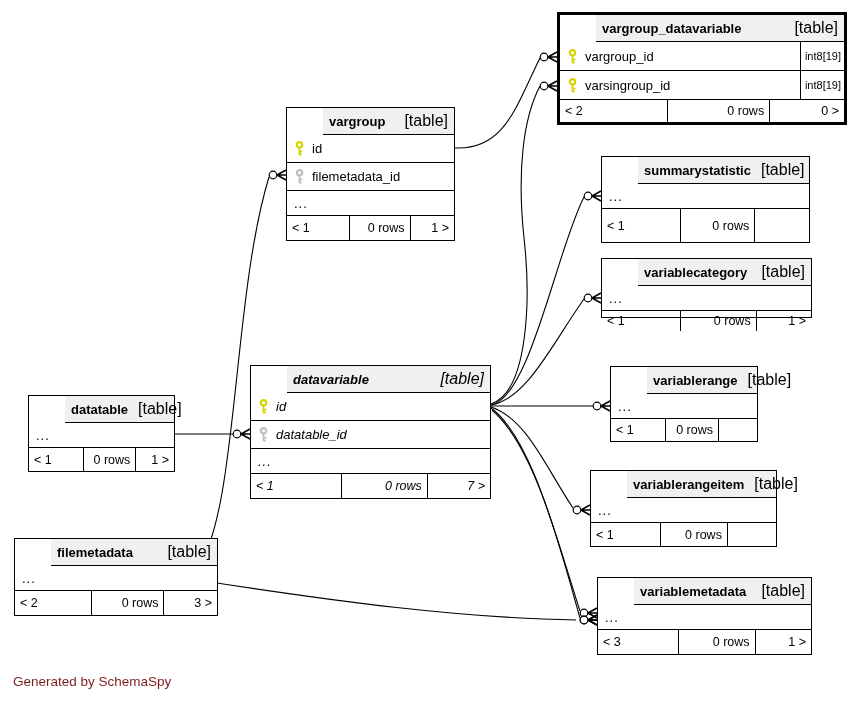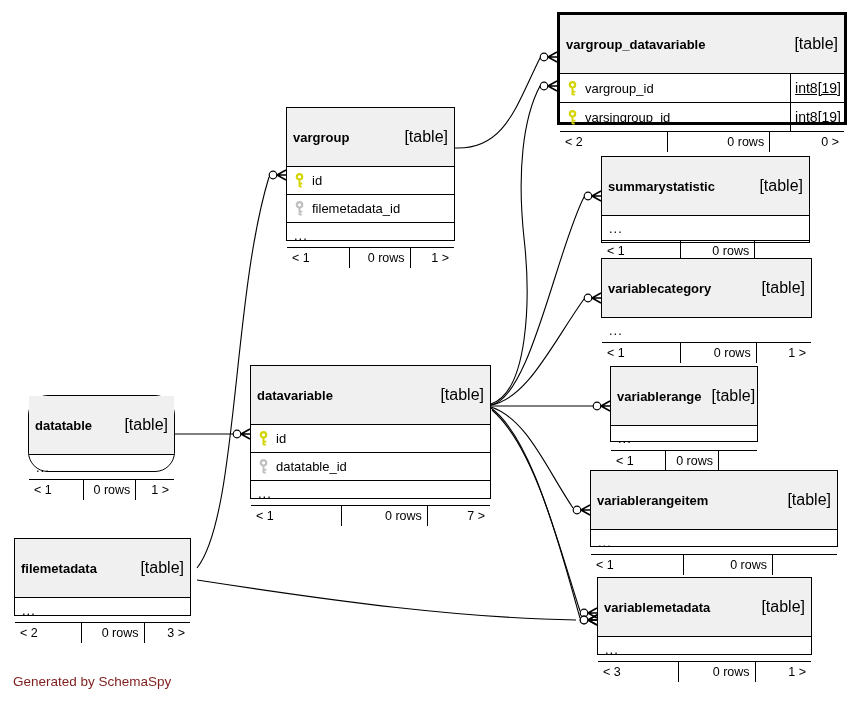--- a/index.html
+++ b/index.html
@@ -9,35 +9,35 @@
   }
   #edges{position:absolute;left:0;top:0;width:865px;height:709px;}
   .tbl{
     position:absolute;background:#fff;border:1.5px solid #000;
     display:flex;flex-direction:column;box-sizing:border-box;cursor:pointer;
   }
   .tbl.hl{border-width:3.5px;}
   .thead{
     background:#f0f0f0;border-bottom:1px solid #000;
     display:flex;justify-content:space-between;align-items:center;
-    padding:16px 6px;flex:0 0 26px;
+    padding:0 6px;flex:0 0 26px;margin-left:36px;
   }
   .tname{font-weight:bold;font-size:13px;white-space:nowrap;}
   .ttag{font-size:16px;margin-left:10px;white-space:nowrap;}
   .trow{
     border-bottom:1px solid #000;display:flex;align-items:center;
     padding:0 0 0 7px;font-size:13px;flex:0 0 28px;box-sizing:border-box;gap:7px;
     white-space:nowrap;
   }
   .hl .trow{flex-basis:29px;justify-content:center;}
   .trow.dots{flex-basis:25px;font-size:13px;letter-spacing:1px;}
   .kicon{display:inline-flex;width:11px;flex:0 0 11px;}
   .ktype{
     margin-left:auto;border-left:1px solid #000;align-self:stretch;
-    display:flex;align-items:center;padding:0 3px 0 4px;font-size:14px;text-decoration:underline;
+    display:flex;align-items:center;padding:0 3px 0 4px;font-size:11px;
   }
   .tfoot{display:flex;flex:1;font-size:12.5px;min-height:20px;}
   .fc{border-right:1px solid #000;display:flex;align-items:center;
       padding:0 5px;box-sizing:border-box;white-space:nowrap;}
   .fc.parents{width:38%;justify-content:flex-start;}
   .fc.rowcount{width:36%;justify-content:flex-end;}
   .fc.children{flex:1;border-right:none;justify-content:flex-end;}
   #credit{position:absolute;left:13px;top:674px;font-size:13.5px;color:#7f1d1d;}
 </style>
 </head>
@@ -175,21 +175,21 @@
     </div>
     <div class="rows" style="display:contents"><div class="trow dots">
             <span>...</span>
           </div></div>
     <div class="tfoot">
       <div class="fc parents">&lt; 1</div>
       <div class="fc rowcount">0 rows</div>
       <div class="fc children"></div>
     </div>
   </div>
-      <div class="tbl" style="left: 590px; top: 470px; width: 248px; height: 77px;">
+      <div class="tbl" style="left: 590px; top: 470px; width: 187px; height: 77px;">
     <div class="thead">
       <span class="tname">variablerangeitem</span>
       <span class="ttag">[table]</span>
     </div>
     <div class="rows" style="display:contents"><div class="trow dots">
             <span>...</span>
           </div></div>
     <div class="tfoot">
       <div class="fc parents">&lt; 1</div>
       <div class="fc rowcount">0 rows</div>
@@ -203,21 +203,21 @@
     </div>
     <div class="rows" style="display:contents"><div class="trow dots">
             <span>...</span>
           </div></div>
     <div class="tfoot">
       <div class="fc parents">&lt; 3</div>
       <div class="fc rowcount">0 rows</div>
       <div class="fc children">1 &gt;</div>
     </div>
   </div>
-      <div class="tbl" style="left: 250px; top: 365px; width: 241px; height: 134px;">
+      <div class="tbl" style="left: 250px; top: 365px; width: 241px; height: 134px; font-style: italic;">
     <div class="thead">
       <span class="tname">datavariable</span>
       <span class="ttag">[table]</span>
     </div>
     <div class="rows" style="display:contents"><div class="trow">
             <span class="kicon">
               <svg width="11" height="15" viewBox="0 0 11 15">
                 <circle cx="5.5" cy="3.8" r="2.7" fill="none" stroke="#d4d400" stroke-width="2.2"></circle>
                 <path d="M5.5 6.3 V14 M5.5 10.6 H8.4 M5.5 13.6 H7.8" stroke="#d4d400" stroke-width="1.9" fill="none"></path>
               </svg>
@@ -233,35 +233,35 @@
             <span>datatable_id</span>
           </div><div class="trow dots">
             <span>...</span>
           </div></div>
     <div class="tfoot">
       <div class="fc parents">&lt; 1</div>
       <div class="fc rowcount">0 rows</div>
       <div class="fc children">7 &gt;</div>
     </div>
   </div>
-      <div class="tbl" style="left: 28px; top: 395px; width: 147px; height: 77px; border-radius: 20px;">
+      <div class="tbl" style="left: 28px; top: 395px; width: 147px; height: 77px;">
     <div class="thead">
       <span class="tname">datatable</span>
       <span class="ttag">[table]</span>
     </div>
     <div class="rows" style="display:contents"><div class="trow dots">
             <span>...</span>
           </div></div>
     <div class="tfoot">
       <div class="fc parents">&lt; 1</div>
       <div class="fc rowcount">0 rows</div>
       <div class="fc children">1 &gt;</div>
     </div>
   </div>
-      <div class="tbl" style="left: 14px; top: 538px; width: 177px; height: 78px;">
+      <div class="tbl" style="left: 14px; top: 538px; width: 204px; height: 78px;">
     <div class="thead">
       <span class="tname">filemetadata</span>
       <span class="ttag">[table]</span>
     </div>
     <div class="rows" style="display:contents"><div class="trow dots">
             <span>...</span>
           </div></div>
     <div class="tfoot">
       <div class="fc parents">&lt; 2</div>
       <div class="fc rowcount">0 rows</div>

